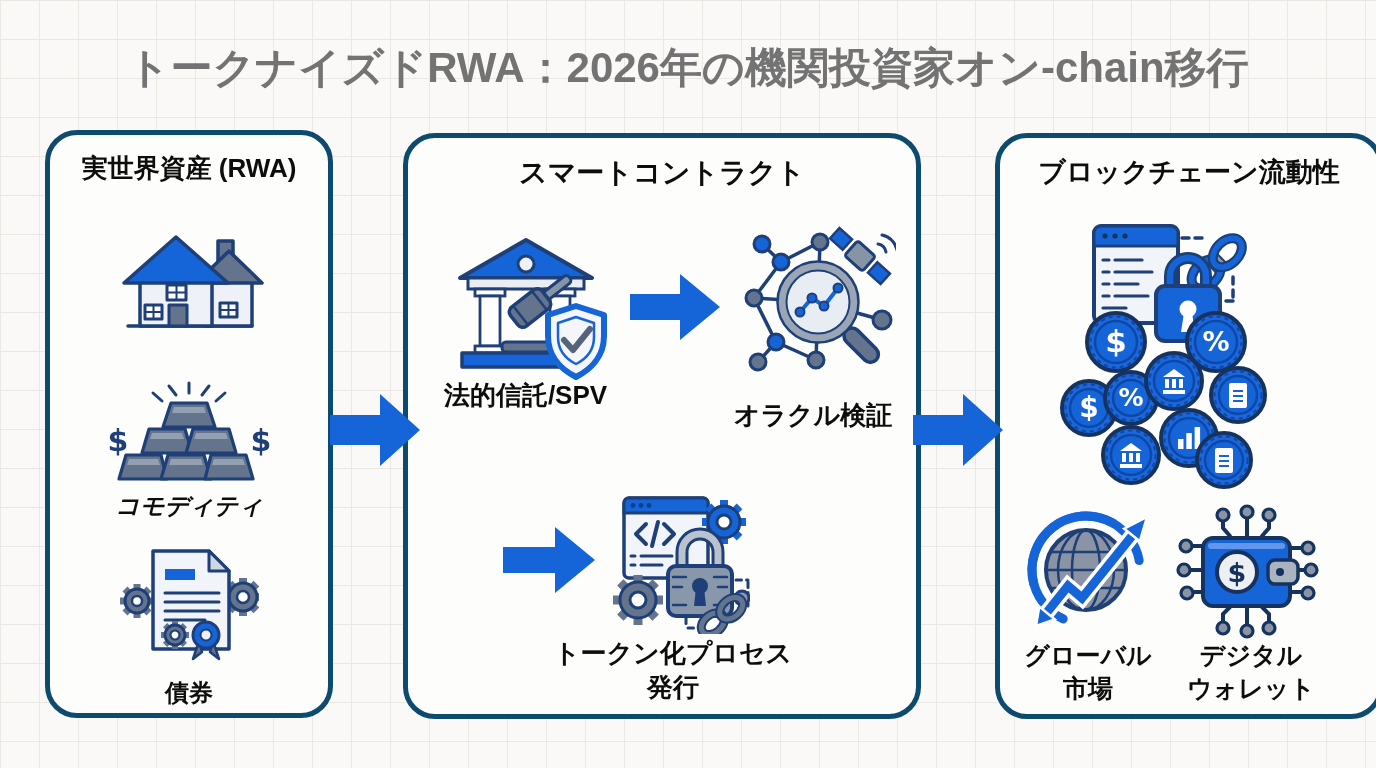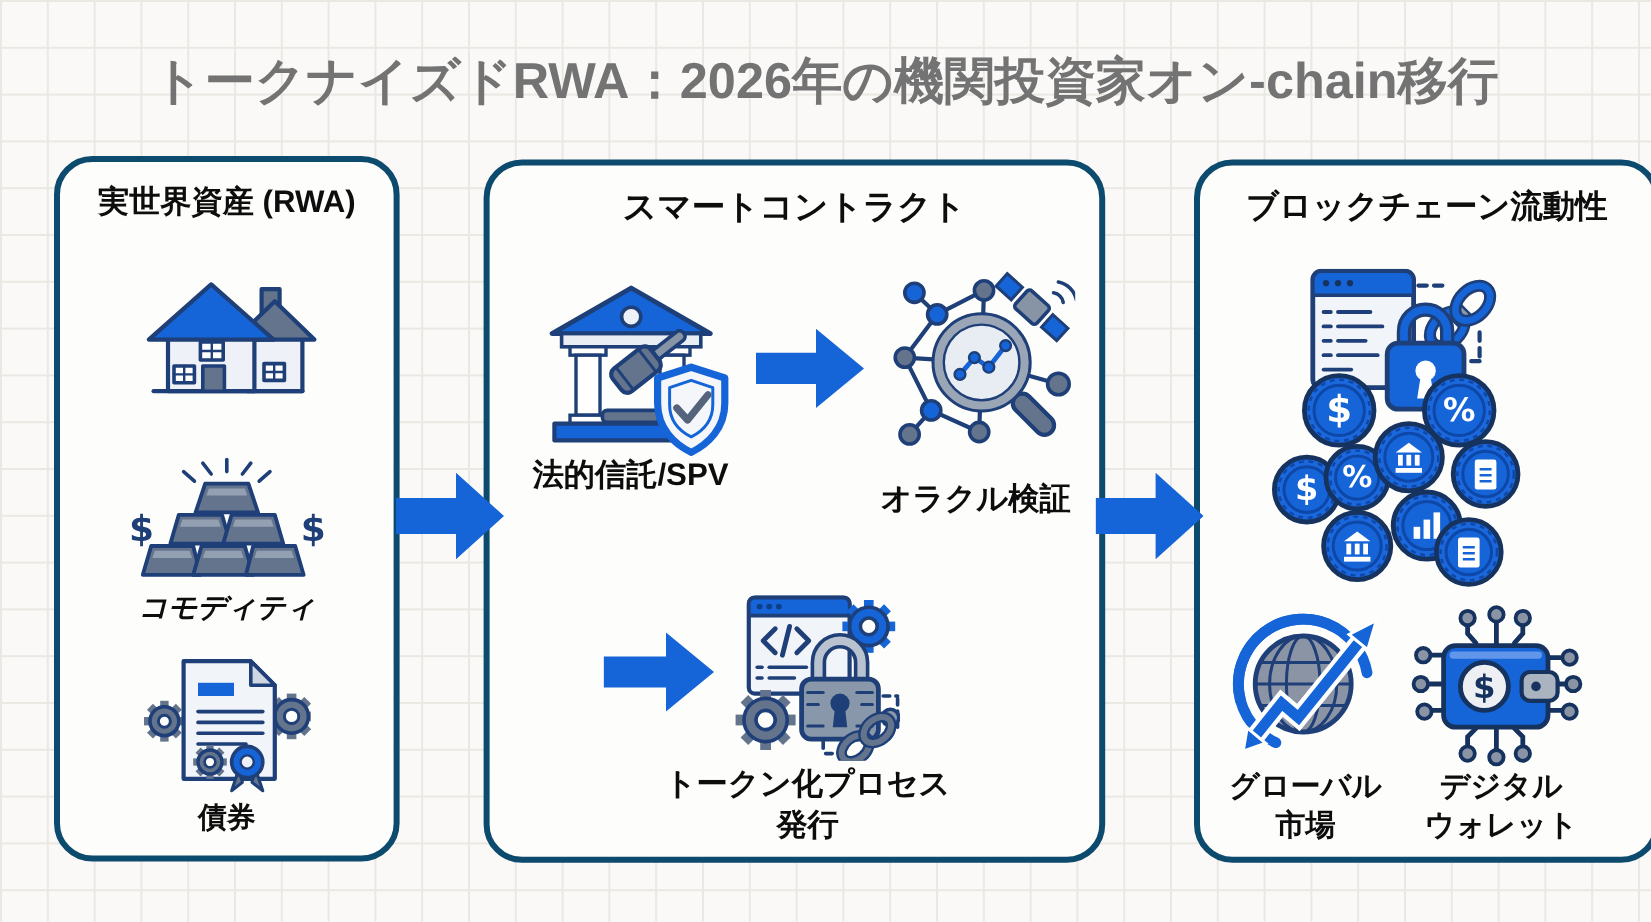--- a/index.html
+++ b/index.html
@@ -128,21 +128,21 @@
           </g>
         <circle r="10" fill="#64748c" stroke="#1e3f77" stroke-width="2.8"></circle>
         <circle r="4.5" fill="#fdfdfb" stroke="#1e3f77" stroke-width="2.2"></circle>
       </g>
       <polygon points="80,104 74,122 83,115" fill="#64748c" stroke="#1e3f77" stroke-width="2.5" stroke-linejoin="round"></polygon>
       <polygon points="94,104 100,122 91,115" fill="#64748c" stroke="#1e3f77" stroke-width="2.5" stroke-linejoin="round"></polygon>
       <circle cx="87" cy="98" r="13" fill="#1565d8" stroke="#1e3f77" stroke-width="3"></circle>
       <circle cx="87" cy="98" r="5.5" fill="#eef1f7" stroke="#1e3f77" stroke-width="2"></circle>
     </g>
   </svg>
-  <div class="abs lbl" style="left:0;right:0;top:530px;font-size:24px;">債券</div>
+  <div class="abs lbl" style="left:0;right:0;top:542px;font-size:24px;">債券</div>
 </div>
 
 <div class="abs panel" style="left:403px;top:133px;width:518px;height:586px;">
   <div class="abs panel-title" style="font-size:28px;">スマートコントラクト</div>
 
   <svg class="abs" style="left:36px;top:90px;" width="165" height="152" viewBox="0 0 165 152">
     <polygon points="16,50 82,12 148,50" fill="#1565d8" stroke="#1e3f77" stroke-width="4" stroke-linejoin="round"></polygon>
     <circle cx="82" cy="36" r="8" fill="#eef1f7" stroke="#1e3f77" stroke-width="3"></circle>
     <rect x="24" y="50" width="116" height="11" fill="#e9edf4" stroke="#1e3f77" stroke-width="3"></rect>
     <g fill="#ffffff" stroke="#1e3f77" stroke-width="2.8">

